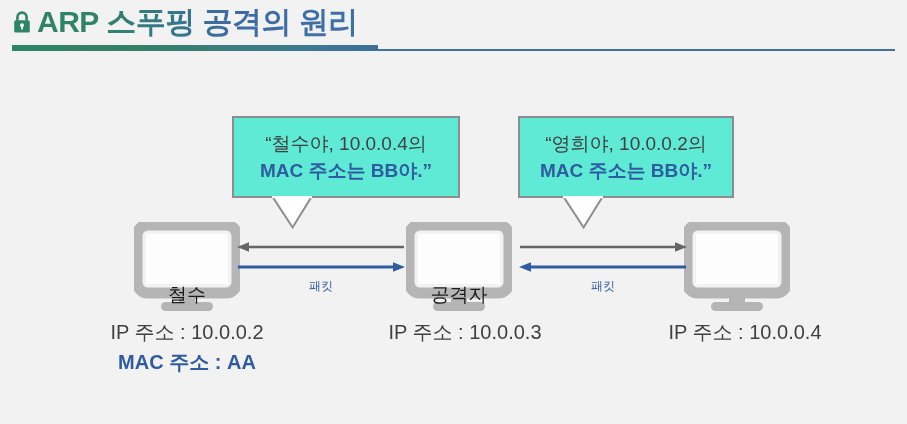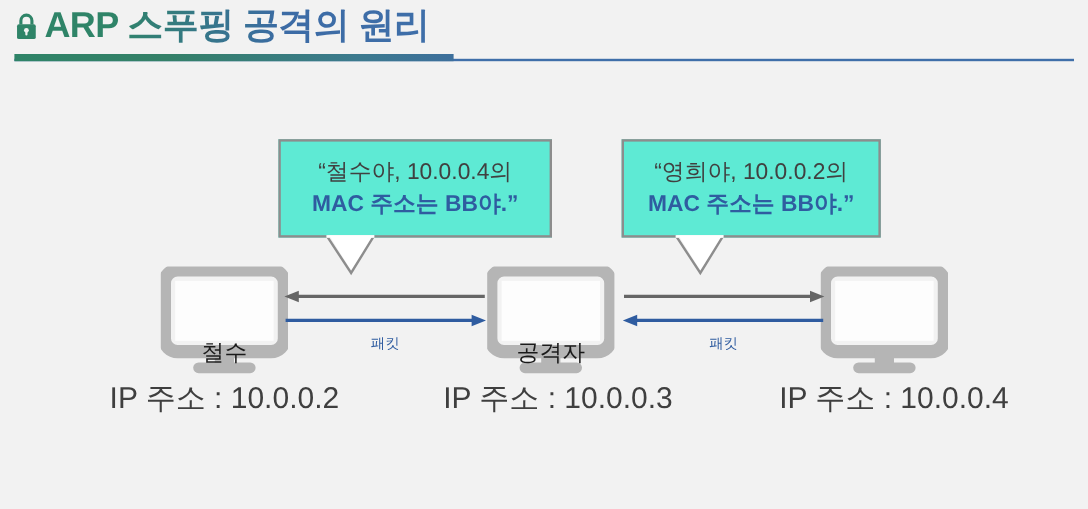--- a/index.html
+++ b/index.html
@@ -134,21 +134,21 @@
   .addr-block {
     position: absolute;
     width: 280px;
     text-align: center;
     top: 318px;
   }
   #addr-left   { left: 47px; }
   #addr-middle { left: 325px; }
   #addr-right  { left: 605px; }
   .addr-ip {
-    font-size: 25px;
+    font-size: 20px;
     color: #3f3f3f;
     line-height: 29px;
     white-space: nowrap;
   }
   .addr-mac {
     font-size: 20px;
     font-weight: bold;
     color: #2f5ca0;
     line-height: 30px;
     white-space: nowrap;
@@ -241,20 +241,21 @@
       <path d="M169 7 L157 2.2 L157 11.8 Z" fill="#666666"></path>
 
       <line x1="10" y1="27" x2="168" y2="27" stroke="#2f5ca0" stroke-width="2.8"></line>
       <path d="M1 27 L13 22.2 L13 31.8 Z" fill="#2f5ca0"></path>
     </svg>
     <div class="packet-label">패킷</div>
   </div>
 
   <div class="addr-block" id="addr-left">
     <div class="addr-ip">IP 주소 : 10.0.0.2</div>
+    <div class="addr-mac">MAC 주소 : AA</div>
   </div>
 
   <div class="addr-block" id="addr-middle">
     <div class="addr-ip">IP 주소 : 10.0.0.3</div>
   </div>
 
   <div class="addr-block" id="addr-right">
     <div class="addr-ip">IP 주소 : 10.0.0.4</div>
   </div>
 

